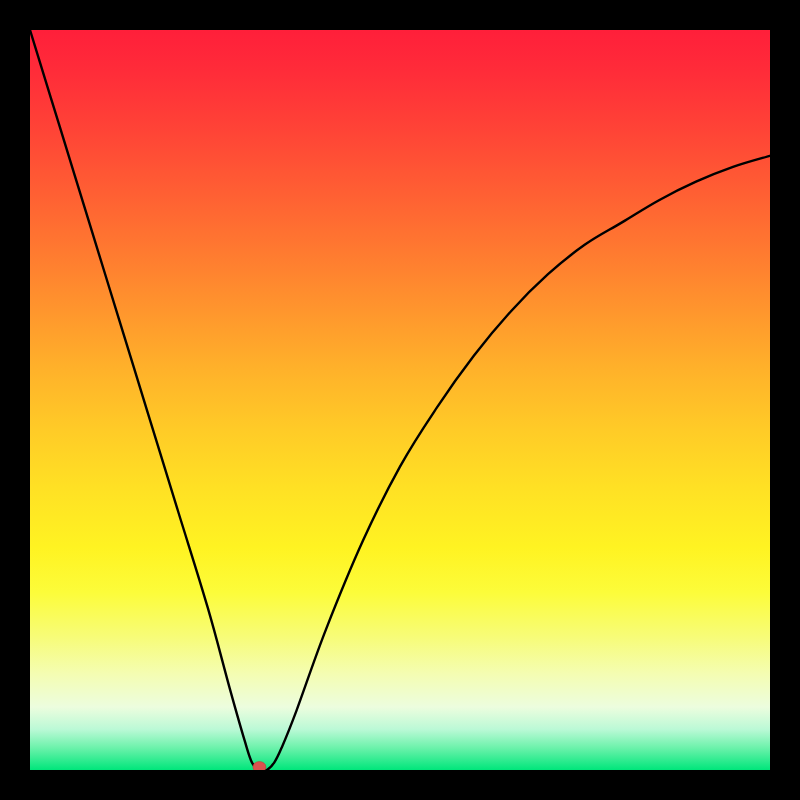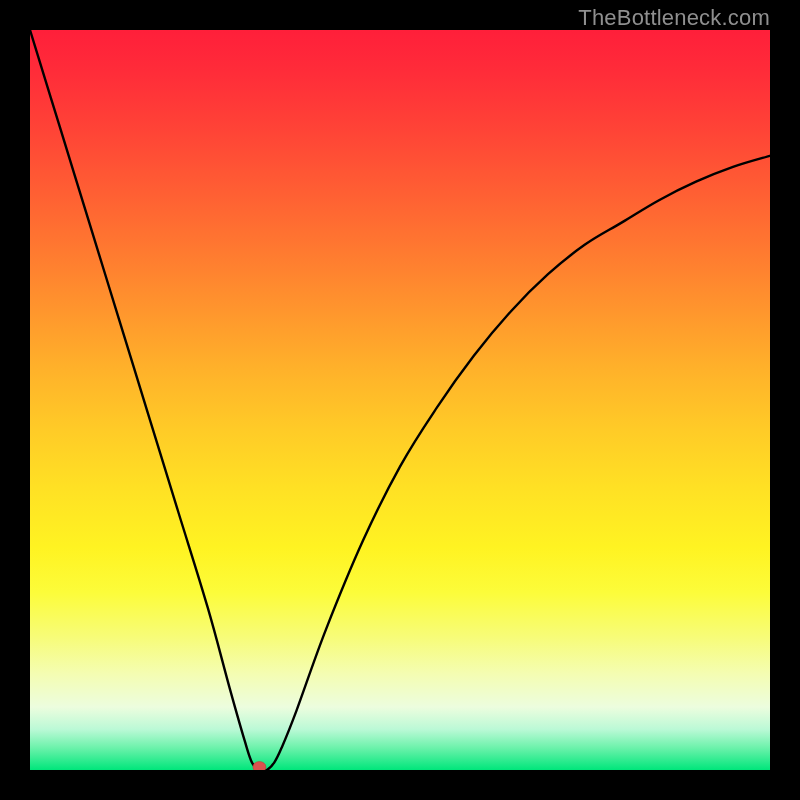--- a/index.html
+++ b/index.html
@@ -73,21 +73,20 @@
   .marker {
     fill: #d9534f;
     stroke: #c9302c;
     stroke-width: 0.5;
   }
 </style>
 </head>
 <body>
 
 <div class="frame">
-  <div class="watermark">TheBottleneck.com</div>
 
   <div class="plot-area">
     <div class="gradient-bg"></div>
 
     <svg class="curve-svg" viewBox="0 0 740 740">
       <path id="curve-path" fill="none" stroke="#000" stroke-width="2.4" stroke-linejoin="round" stroke-linecap="round" d="M 0.00 0.00 C 5.33 17.32, 18.94 61.57, 29.60 96.20 C 40.26 130.83, 48.54 157.77, 59.20 192.40 C 69.86 227.03, 78.14 253.97, 88.80 288.60 C 99.46 323.23, 107.74 350.17, 118.40 384.80 C 129.06 419.43, 137.34 446.37, 148.00 481.00 C 158.66 515.63, 168.28 545.23, 177.60 577.20 C 186.92 609.17, 193.14 634.62, 199.80 658.60 C 206.46 682.58, 210.60 697.08, 214.60 710.40 C 218.60 723.72, 219.34 727.27, 222.00 732.60 C 224.66 737.93, 226.74 738.67, 229.40 740.00 C 232.06 741.33, 234.14 741.33, 236.80 740.00 C 239.46 738.67, 241.54 736.60, 244.20 732.60 C 246.86 728.60, 247.60 727.12, 251.60 717.80 C 255.60 708.48, 258.41 702.11, 266.40 680.80 C 274.39 659.49, 284.01 630.04, 296.00 599.40 C 307.99 568.76, 319.68 539.90, 333.00 510.60 C 346.32 481.30, 356.68 460.58, 370.00 436.60 C 383.32 412.62, 393.68 397.38, 407.00 377.40 C 420.32 357.42, 430.68 342.92, 444.00 325.60 C 457.32 308.28, 467.68 295.85, 481.00 281.20 C 494.32 266.55, 504.68 256.19, 518.00 244.20 C 531.32 232.21, 541.68 223.92, 555.00 214.60 C 568.32 205.28, 578.68 200.39, 592.00 192.40 C 605.32 184.41, 615.68 177.53, 629.00 170.20 C 642.32 162.87, 652.68 157.69, 666.00 151.70 C 679.32 145.71, 689.68 141.56, 703.00 136.90 C 716.32 132.24, 733.34 127.80, 740.00 125.80"></path>
       <ellipse id="marker-dot" class="marker" cx="229.40" cy="737.00" rx="6.5" ry="5.5"></ellipse>
     </svg>
   </div>
 </div>

